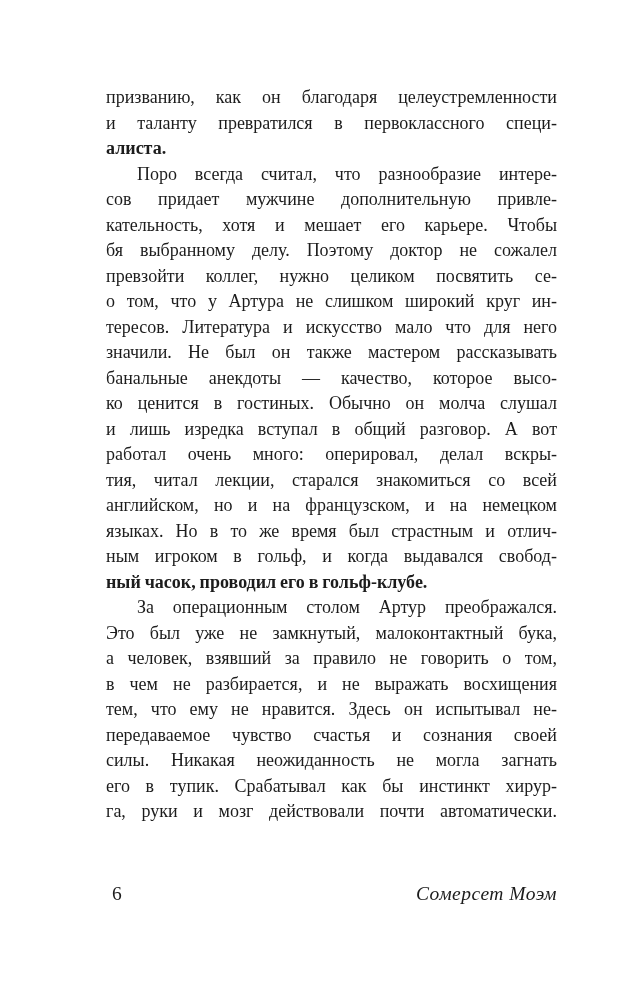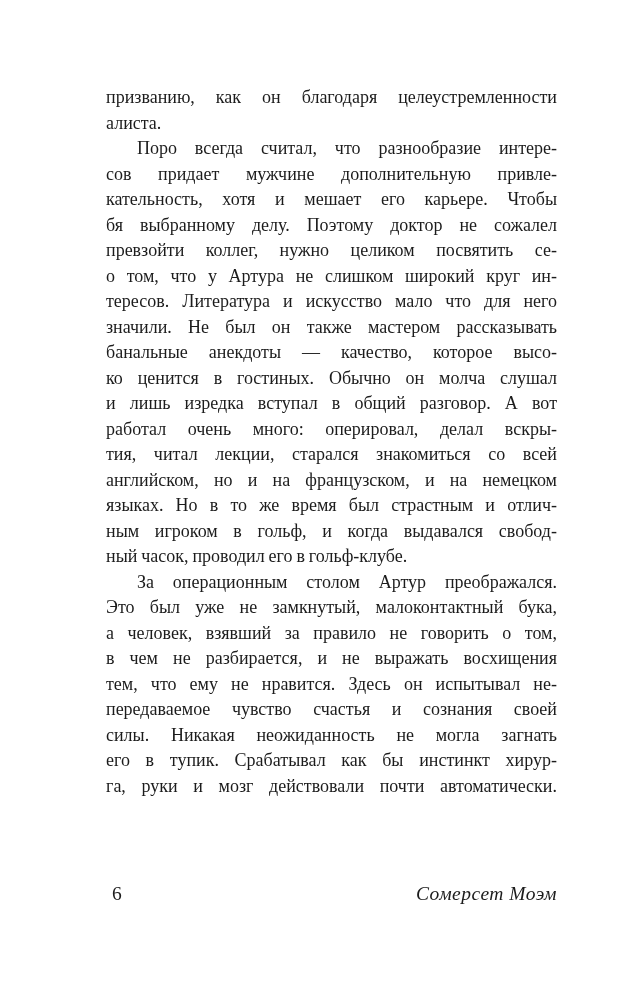--- a/index.html
+++ b/index.html
@@ -34,20 +34,21 @@
   }
   .line {
     text-align: justify;
     text-align-last: justify;
     word-spacing: -0.6px;
     white-space: normal;
   }
   .line.last {
     text-align: center;
     text-align-last: left;
+    font-weight: bold;
   }
   .line.indent {
     text-indent: 31px;
   }
   .footer {
     position: absolute;
     left: 106px;
     top: 882px;
     width: 451px;
     display: flex;
@@ -67,20 +68,21 @@
 </style>
 </head>
 <body>
 
 <div class="page">
 
   <div class="text-block">
 
     <div class="para">
       <div class="line">призванию, как он благодаря целеустремленности</div>
+      <div class="line">и таланту превратился в первоклассного специ-</div>
       <div class="line last">алиста.</div>
     </div>
 
     <div class="para">
       <div class="line indent">Поро всегда считал, что разнообразие интере-</div>
       <div class="line">сов придает мужчине дополнительную привле-</div>
       <div class="line">кательность, хотя и мешает его карьере. Чтобы</div>
       <div class="line">бя выбранному делу. Поэтому доктор не сожалел</div>
       <div class="line">превзойти коллег, нужно целиком посвятить се-</div>
       <div class="line">о том, что у Артура не слишком широкий круг ин-</div>

